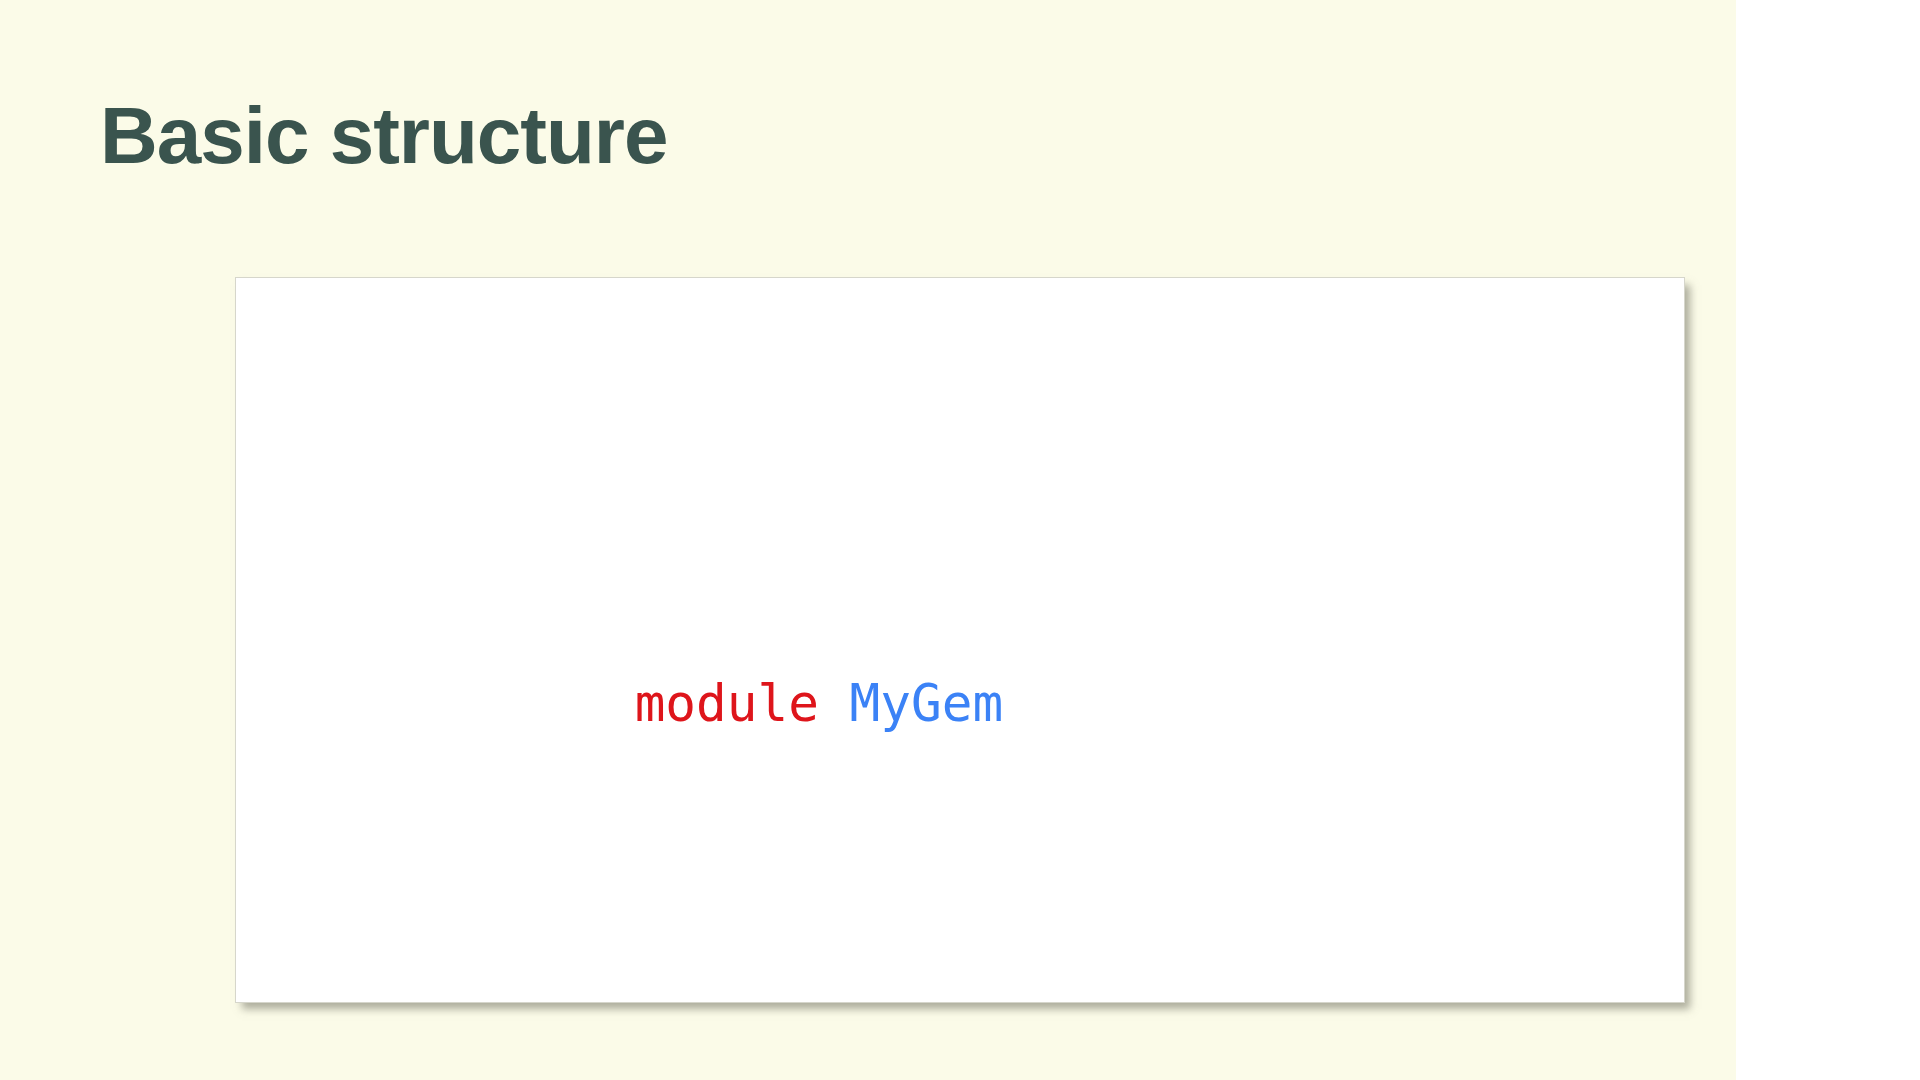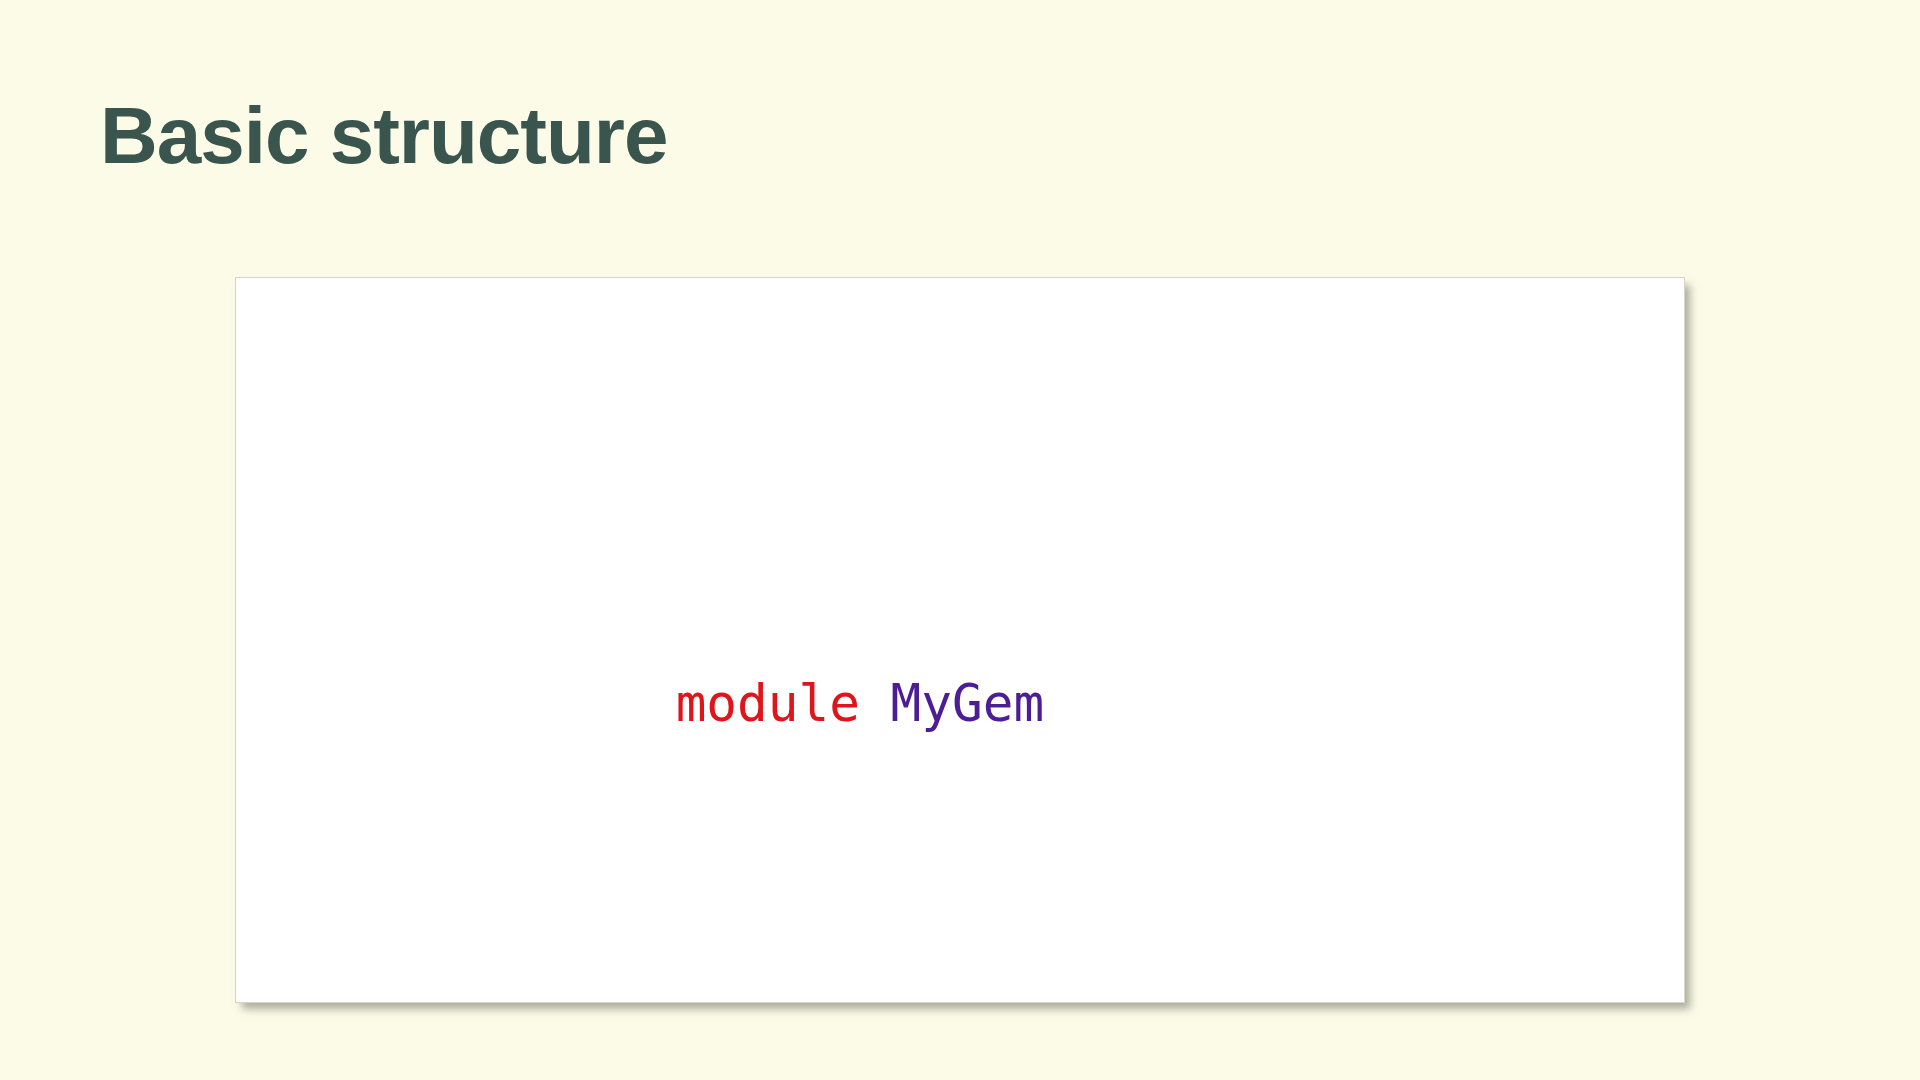--- a/index.html
+++ b/index.html
@@ -1,21 +1,21 @@
 <!DOCTYPE html>
 <html><head>
 <meta charset="utf-8">
 <style>
   html, body {
     margin: 0;
     padding: 0;
   }
   .slide {
     position: relative;
-    width: 1920px;
+    width: 1736px;
     height: 1080px;
     overflow: hidden;
     font-family: "Liberation Sans", sans-serif;
   }
   .slide-title {
     position: absolute;
     left: 100px;
     top: 96px;
     margin: 0;
     font-size: 80px;
@@ -54,21 +54,21 @@
 <body>
 
 <div class="slide" style="background-color: rgb(251, 251, 232);">
 
   <h1 class="slide-title" style="color: rgb(58, 84, 78);">Basic structure</h1>
 
   <div class="code-card" style="background-color: rgb(255, 255, 255);">
     <div class="code-block">
 
       <div class="code-line">
-        <span style="color: rgb(222, 21, 27); margin-left: 41px;">module </span><span style="color: #4c1d95;">MyGem</span>
+        <span style="color: rgb(222, 21, 27);">module </span><span style="color: #3b82f6;">MyGem</span>
       </div>
 
 
       
 
       
 
       
 
       

